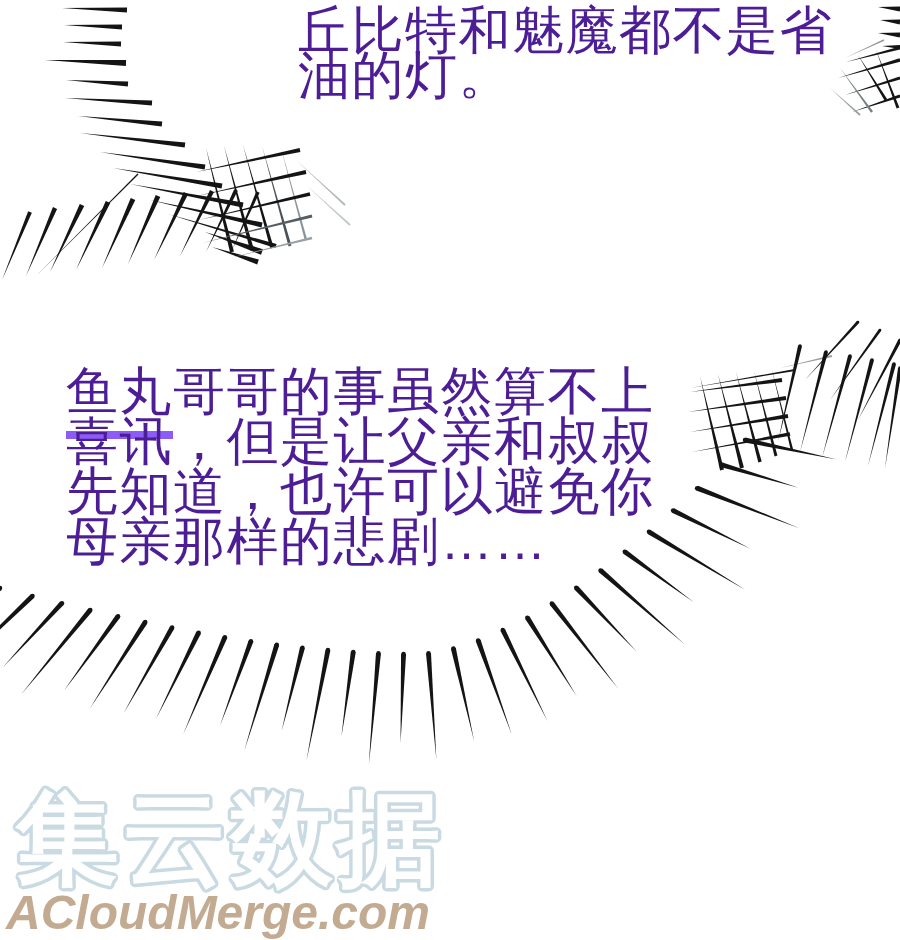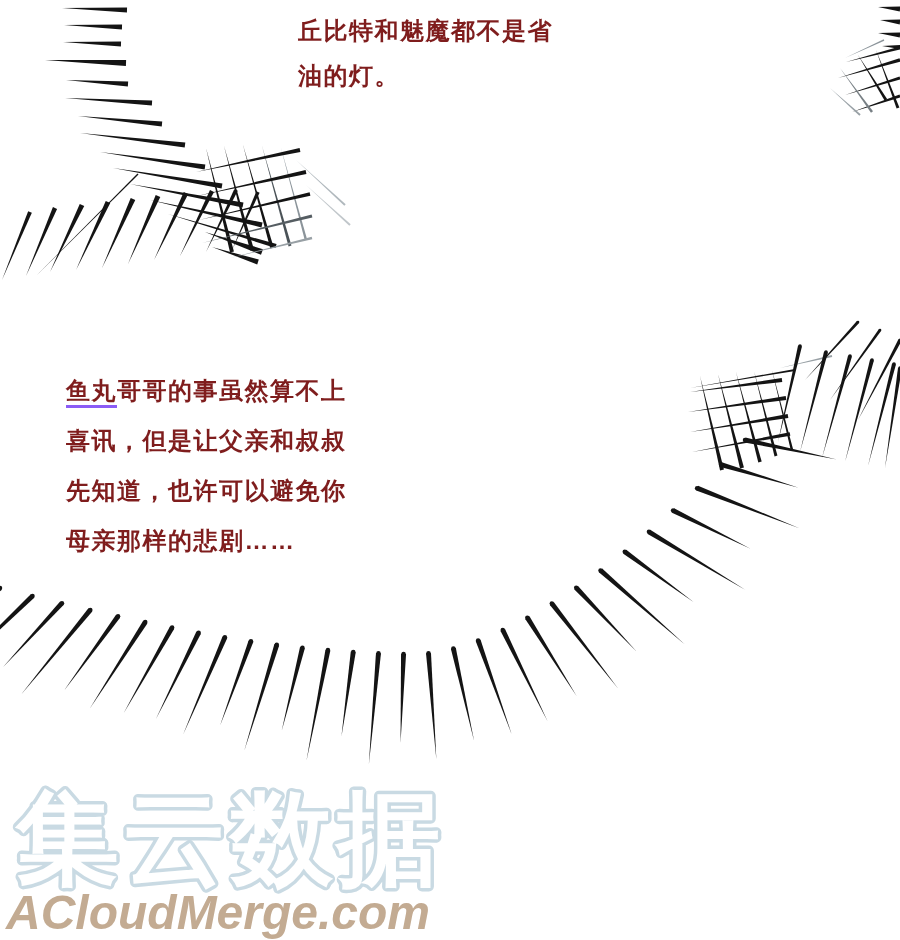--- a/index.html
+++ b/index.html
@@ -2,27 +2,27 @@
 <html><head>
 <meta charset="utf-8">
 <style>
   html,body{margin:0;padding:0;background:#888;}
   #panel{
     position:relative;width:900px;height:940px;margin:0 auto;
     background:#ffffff;overflow:hidden;
     font-family:"Liberation Sans","DejaVu Sans",sans-serif;
   }
   .dialogue{
-    position:absolute;color:#7f1d1d;font-weight:700;
-    font-size:24px;letter-spacing:1.5px;white-space:nowrap;
+    position:absolute;color:#4c1d95;font-weight:400;
+    font-size:52px;letter-spacing:1.5px;white-space:nowrap;
   }
   #dialogue-1{left:298px;top:8px;line-height:45px;}
   #dialogue-2{left:438px;top:146px;line-height:48px;}
   #dialogue-3{left:66px;top:366px;line-height:50px;}
-  .proper-noun{border-bottom:3px solid #8b5cf6;padding-bottom:1px;}
+  .proper-noun{border-bottom:8px solid #8b5cf6;padding-bottom:11px;}
   #fx{position:absolute;left:0;top:0;}
   #watermark{position:absolute;left:0;top:780px;}
 </style>
 </head>
 <body>
 
 <div id="panel">
 
   <svg id="fx" width="900" height="940" viewBox="0 0 900 940">
       <g>

